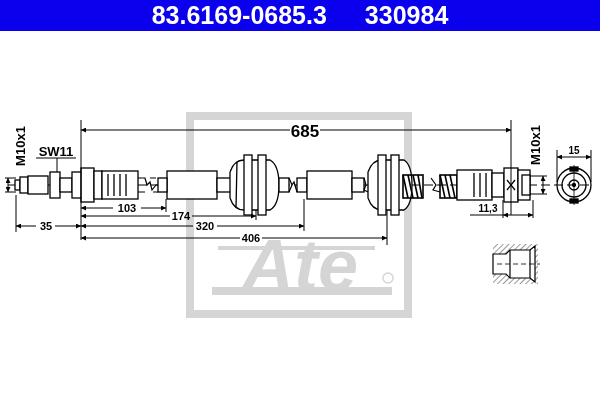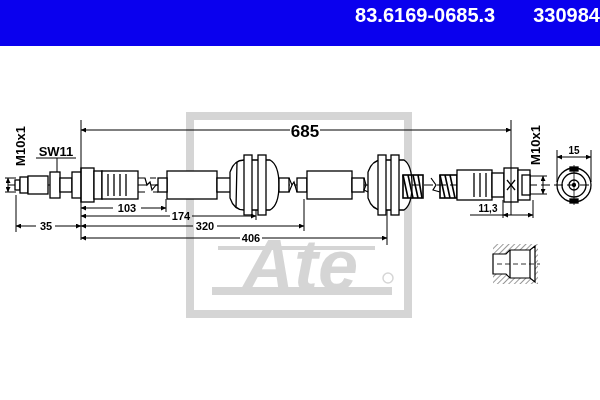--- a/index.html
+++ b/index.html
@@ -1,18 +1,18 @@
 <!DOCTYPE html>
 <html><head>
 <meta charset="utf-8">
 <style>
   html,body{margin:0;padding:0;background:#fff;}
   body{width:600px;height:400px;position:relative;overflow:hidden;font-family:"Liberation Sans",sans-serif;}
-  .header{position:absolute;left:0;top:0;width:600px;height:46px;background:#0a00ee;color:#fff;
-    font-weight:bold;font-size:20px;line-height:31px;text-align:right;letter-spacing:0px;}
+  .header{position:absolute;left:0;top:0;width:600px;height:31px;background:#0a00ee;color:#fff;
+    font-weight:bold;font-size:25px;line-height:31px;text-align:center;letter-spacing:0px;}
   .header span{display:inline-block;}
   .header .gap{width:38px;}
   svg{position:absolute;left:0;top:0;}
   .dimtext{font-family:"Liberation Sans",sans-serif;font-weight:bold;fill:#000;}
 </style>
 </head>
 <body>
 
 <div class="header">
   <span>83.6169-0685.3</span><span class="gap"></span><span>330984</span>

